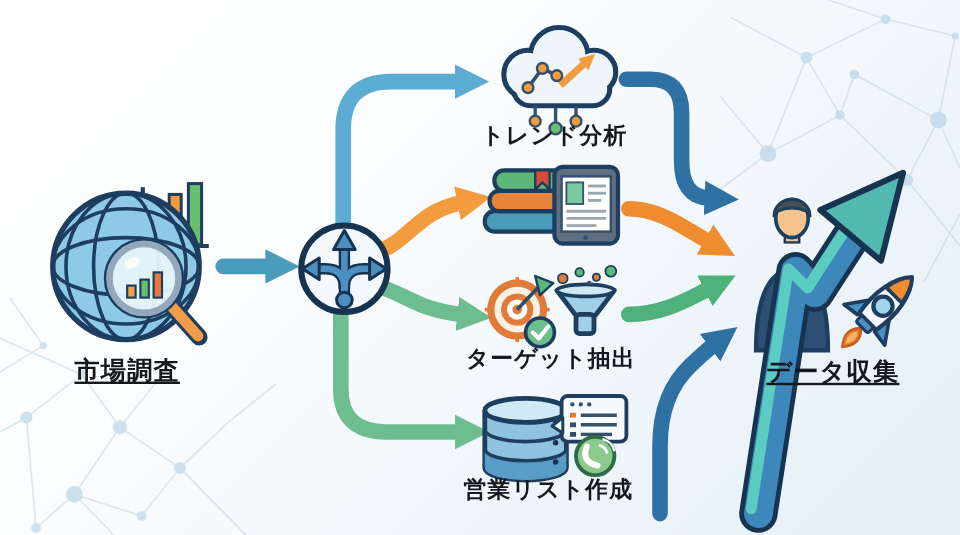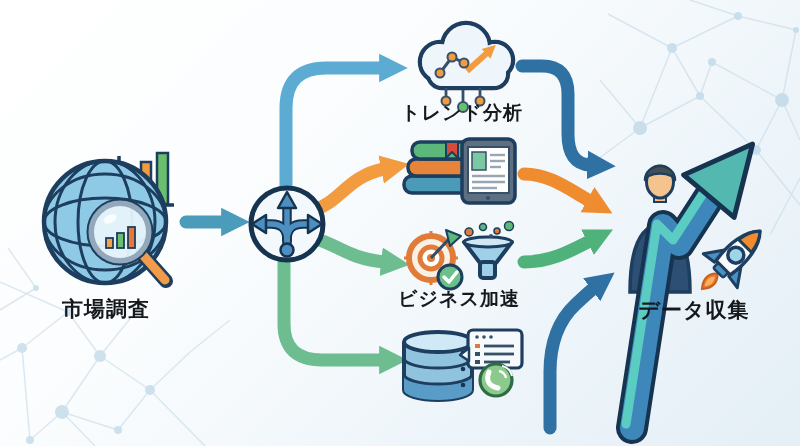--- a/index.html
+++ b/index.html
@@ -7,21 +7,21 @@
     position:relative;width:800px;height:446px;overflow:hidden;
     background:linear-gradient(135deg,#ffffff 0%,#fbfdfe 35%,#eef5fa 70%,#e4eff6 100%);
     font-family:"Liberation Sans", sans-serif;
   }
   svg{position:absolute;left:0;top:0;}
   .lbl{
     position:absolute;transform:translate(-50%,-50%);
     font-weight:bold;color:#15191d;white-space:nowrap;
     font-size:19px;letter-spacing:1px;
   }
-  .lbl.big{font-size:21px;}
+  .lbl.big{font-size:21px;text-decoration:underline;}
 </style>
 </head>
 <body>
 
 <div class="canvas">
 
 <svg width="800" height="446" viewBox="0 0 800 446">
   <defs>
     <marker id="mTeal" viewBox="0 0 10 10" refX="1" refY="5" markerWidth="2.2" markerHeight="2.6" orient="auto">
           <path d="M0,0 L10,5 L0,10 z" fill="#4a9cba"></path>
@@ -300,16 +300,17 @@
       <path d="M0,-38 C10,-28 14,-8 10,14 H-10 C-14,-8 -10,-28 0,-38 z" fill="#f7fafc" stroke="#1d3e5e" stroke-width="3.5" stroke-linejoin="round"></path>
       <path d="M0,-38 C5,-33 8,-26 9,-17 H-9 C-8,-26 -5,-33 0,-38 z" fill="#f08c2e" stroke="#1d3e5e" stroke-width="3"></path>
       <circle cx="0" cy="-4" r="8" fill="#9fd4ea" stroke="#1d3e5e" stroke-width="3.5"></circle>
       <rect x="-7" y="14" width="14" height="7" rx="2" fill="#4a90c4" stroke="#1d3e5e" stroke-width="2.5"></rect>
     </g>
   </g>
 </svg>
 
 <div class="lbl big" style="left:106px;top:309px;">市場調査</div>
 <div class="lbl" style="left:462px;top:113px;">トレンド分析</div>
-<div class="lbl" style="left:459px;top:299px;">ビジネス加速</div>
+<div class="lbl" style="left:459px;top:299px;">ターゲット抽出</div>
+<div class="lbl" style="left:457px;top:408px;">営業リスト作成</div>
 <div class="lbl big" style="left:694px;top:310px;">データ収集</div>
 
 </div>
 
 </body></html>

